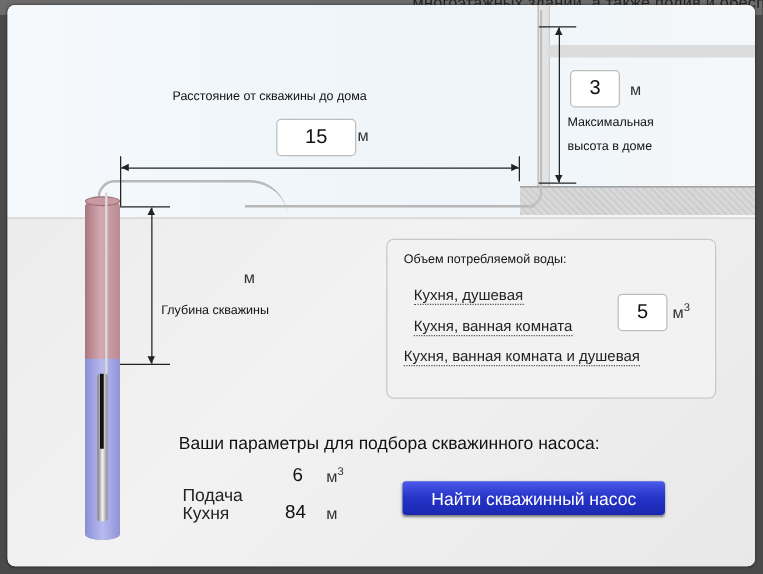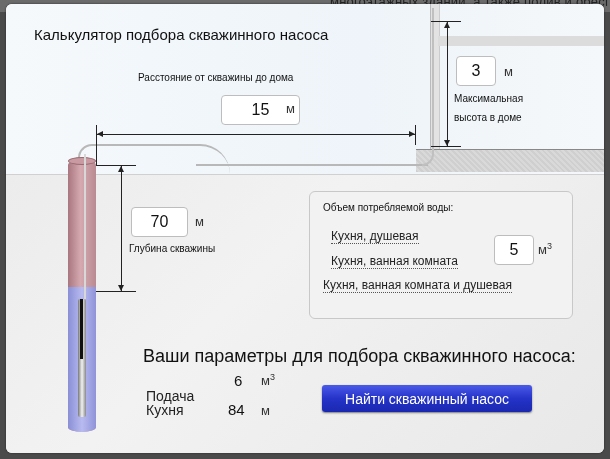--- a/index.html
+++ b/index.html
@@ -61,51 +61,50 @@
   .water { position: absolute; left: 62px; top: 283px; width: 28px; height: 145px;
     background: linear-gradient(90deg, #8a8fd6 0%, #b8bbf0 50%, #8f93d8 100%); border-radius: 0 0 14px 14px / 0 0 5px 5px; }
   .pump { position: absolute; left: 72px; top: 295px; width: 8px; height: 118px;
     background: linear-gradient(90deg, #777 0%, #f2f2f2 50%, #888 100%); border-radius: 2px; }
   .pump-cable { position: absolute; left: 74px; top: 295px; width: 3px; height: 60px; background: #111; }
 
   .volume-box { position: absolute; left: 303px; top: 187px; width: 262px; height: 126px;
     border: 1px solid #c8c8c8; border-radius: 6px; background: #f2f2f2; }
   .opt { position: absolute; font-size: 12px; color: #222; border-bottom: 1px dotted #555; line-height: 14px; cursor: pointer; white-space: nowrap; }
 
-  .result-title { position: absolute; left: 137px; top: 342px; font-size: 18px; color: #111; white-space: nowrap; }
+  .result-title { position: absolute; left: 137px; top: 342px; font-size: 14px; color: #111; white-space: nowrap; }
   .rlabel { position: absolute; font-size: 14px; color: #222; }
   .rval { position: absolute; font-size: 15px; color: #111; }
 
   .find-btn { position: absolute; left: 316px; top: 381px; width: 210px; height: 27px;
     background: linear-gradient(180deg, #4a5ae8 0%, #2533c8 50%, #1a28b0 100%);
     border-radius: 3px; color: #fff; font-size: 14px; text-align: center; line-height: 27px;
     box-shadow: 0 1px 2px #7a7a7a; cursor: pointer; border: none; font-family: "Liberation Sans", sans-serif; }
 </style>
 </head>
 <body>
 
 <div class="bg-strip"></div>
 <div class="bg-text">многоэтажных зданий, а также полив и обеспечение хозяйственного</div>
 
 <div class="panel">
   <div class="upper"></div>
   <div class="lower"></div>
 
-  <div class="title">Калькулятор подбора скважинного насоса</div>
 
   <div class="house-wall"></div>
   <div class="house-ceiling"></div>
   <div class="house-floor"></div>
 
   <div class="pipe" style="left:72px; top:140px; width:150px; height:40px; border-right:none; border-bottom:none; border-radius:14px 30px 0 0;"></div>
   <div style="position:absolute; left:190px; top:160px; width:232px; height:2px; background:#b8b8b8;"></div>
   <div style="position:absolute; left:416px; top:4px; width:10px; height:156px; border:2px solid #c0c0c0; border-top:none; border-left:none; border-radius:0 0 12px 0;"></div>
 
   <div class="label" style="left:132px; top:68px;">Расстояние от скважины до дома</div>
-  <input class="field" style="left: 215px; top: 91px; width: 79px;" value="15">
+  <input class="field" style="left: 215px; top: 91px; width: 64px;" value="15">
   <div class="unit" style="left:280px; top:97px;">м</div>
   <div class="hline" style="left:91px; top:130px; width:318px;"></div>
   <div class="arrow-l" style="left:91px; top:127px;"></div>
   <div class="arrow-r" style="left:403px; top:127px;"></div>
   <div class="vline" style="left:90px; top:121px; height:40px;"></div>
   <div class="vline" style="left:409px; top:121px; height:20px;"></div>
 
   <div class="hline" style="left:425px; top:17px; width:30px;"></div>
   <div class="hline" style="left:425px; top:142px; width:30px;"></div>
   <div class="vline" style="left:441px; top:18px; height:124px;"></div>
@@ -121,21 +120,20 @@
   <div class="water"></div>
   <div class="pump"></div>
   <div class="pump-cable"></div>
   <div style="position:absolute; left:78px; top:150px; width:2px; height:145px; background:#d8d8d8;"></div>
 
   <div class="hline" style="left:90px; top:161px; width:40px;"></div>
   <div class="hline" style="left:90px; top:287px; width:40px;"></div>
   <div class="vline" style="left:115px; top:162px; height:125px;"></div>
   <div class="arrow-u" style="left:112px; top:162px;"></div>
   <div class="arrow-d" style="left:112px; top:281px;"></div>
-  <input class="field" style="left: 125px; top: 203px; width: 57px;" value="70">
   <div class="unit" style="left:189px; top:210px;">м</div>
   <div class="label" style="left:123px; top:239px;">Глубина скважины</div>
 
   <div class="volume-box"></div>
   <div class="label" style="left:317px; top:198px;">Объем потребляемой воды:</div>
   <div class="opt" style="left:325px; top:225px;">Кухня, душевая</div>
   <div class="opt" style="left:325px; top:250px;">Кухня, ванная комната</div>
   <div class="opt" style="left:317px; top:274px;">Кухня, ванная комната и душевая</div>
   <input class="field" style="left: 488px; top: 231px; width: 40px;" value="5">
   <div class="unit" style="left:532px; top:237px;"><span>м</span><sup>3</sup></div>

